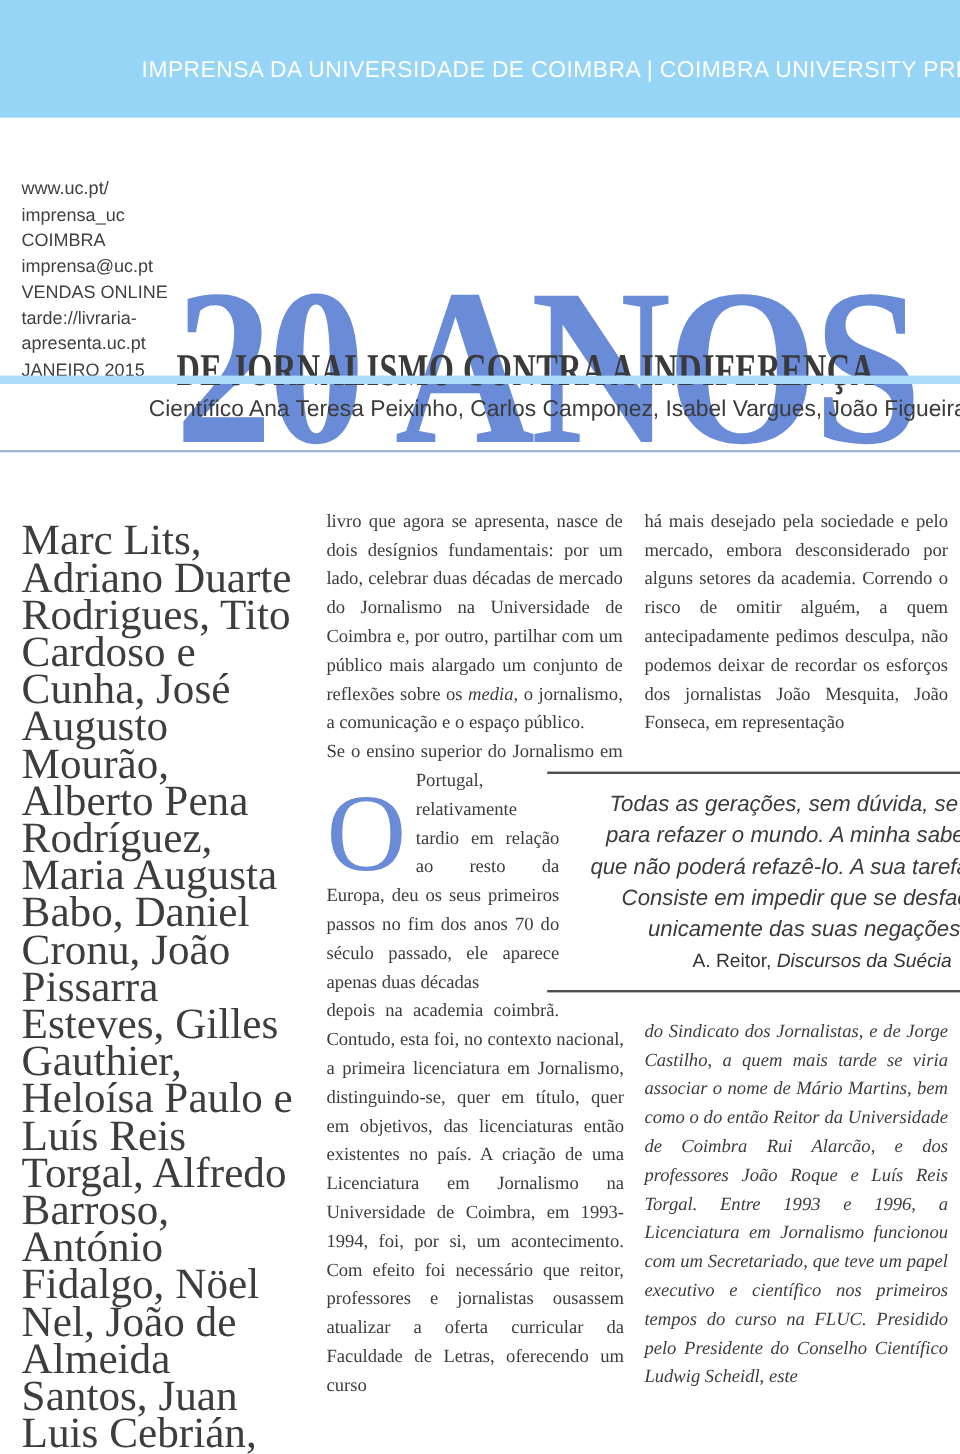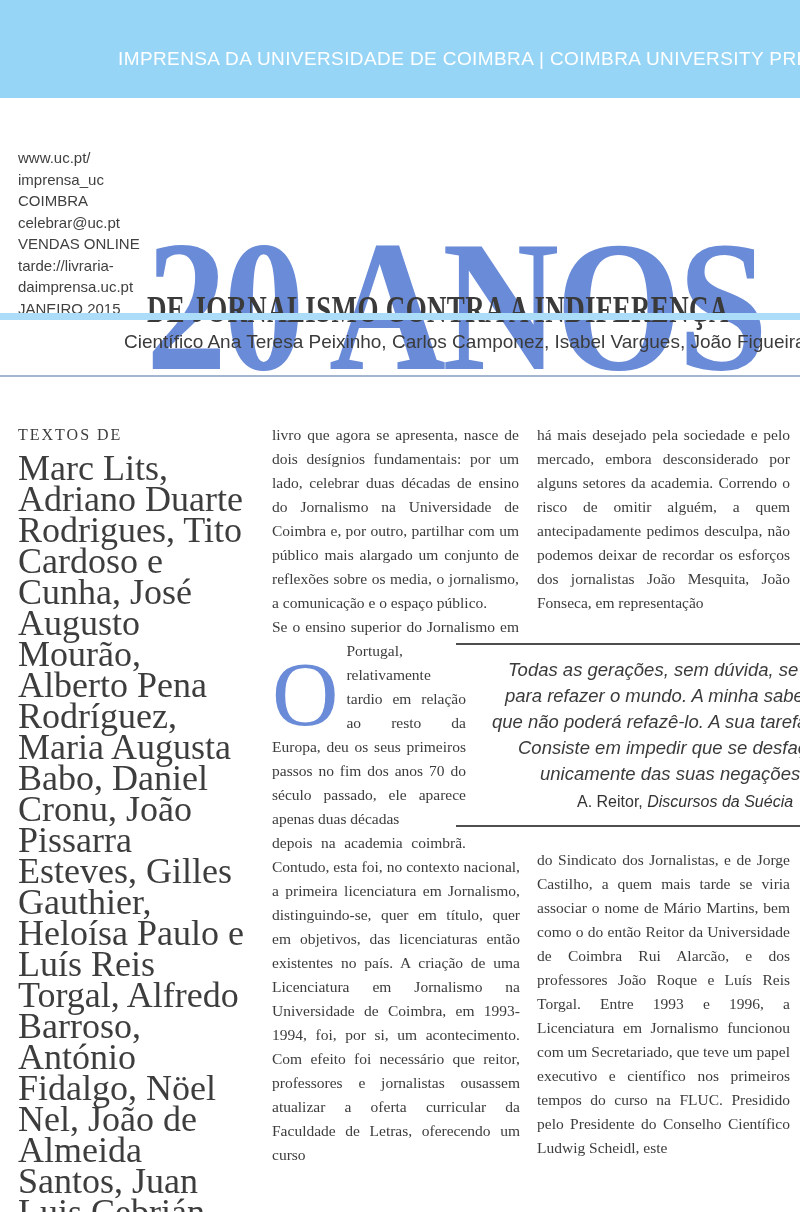--- a/index.html
+++ b/index.html
@@ -26,27 +26,27 @@
   .rule-thin{position:absolute;left:0;top:375px;width:800px;height:2px;background:#a3b5cf;}
   
   .textos{position:absolute;left:18px;top:426px;width:234px;font-family:"Liberation Serif",serif;color:#3d3d3d;}
   .textos-heading{font-size:16px;letter-spacing:2px;}
   .textos-names{margin-top:9px;font-size:36px;line-height:31px;}
   
   .bodytext{font-family:"Liberation Serif",serif;font-size:15.5px;line-height:24px;
         color:#3c3c3c;text-align:justify;hyphens:auto;}
   .col-middle{position:absolute;left:272px;top:423px;width:248px;}
   .col-right-top{position:absolute;left:537px;top:423px;width:253px;}
-  .col-right-bottom{position:absolute;left:537px;top:848px;width:253px;}
+  .col-right-bottom{position:absolute;left:537px;top:848px;width:253px;font-style:italic;}
   .col-middle p{margin:0;padding:0;}
   .qs1{float:right;width:1px;height:229px;}
   .qs2{float:right;clear:right;width:54px;height:196px;}
   .dropcap{float:left;font-family:"Liberation Serif",serif;color:#6a8bd8;
         font-size:92px;line-height:74px;margin:5px 8px 0 0;}
-  .ital{}
+  .ital{font-style:italic;}
   
   .pullquote{position:absolute;left:456px;top:643px;width:560px;margin:0;
         border-top:2px solid #4e4e4e;border-bottom:2px solid #4e4e4e;
         padding:12px 0 10px;font-style:italic;font-size:18.5px;line-height:26px;color:#3b3b3b;}
   .q-line{white-space:nowrap;}
   .q-line:nth-child(1){margin-left:52px;}
   .q-line:nth-child(2){margin-left:49px;}
   .q-line:nth-child(3){margin-left:36px;}
   .q-line:nth-child(4){margin-left:62px;}
   .q-line:nth-child(5){margin-left:84px;}
@@ -59,48 +59,47 @@
 <div class="page">
 
   <header class="topbar">
     <div class="topbar-text">IMPRENSA DA UNIVERSIDADE DE COIMBRA | COIMBRA UNIVERSITY PRESS</div>
   </header>
 
   <aside class="contact">
     <div>www.uc.pt/</div>
     <div>imprensa_uc</div>
     <div>COIMBRA</div>
-    <div>celebrar@uc.pt</div>
+    <div>imprensa@uc.pt</div>
     <div>VENDAS ONLINE</div>
     <div>tarde://livraria-</div>
-    <div>daimprensa.uc.pt</div>
+    <div>apresenta.uc.pt</div>
     <div>JANEIRO 2015</div>
   </aside>
 
   <h1 class="title">20 ANOS</h1>
   <h2 class="subtitle">DE JORNALISMO CONTRA A INDIFERENÇA</h2>
 
   <div class="rule-thick"></div>
 
   <div class="org-line">
     <span>Científico</span>
     <span class="names">Ana Teresa Peixinho, Carlos Camponez, Isabel Vargues, João Figueira</span>
   </div>
 
   <div class="rule-thin"></div>
 
   <aside class="textos">
-    <div class="textos-heading">TEXTOS DE</div>
     <div class="textos-names">Marc Lits, Adriano Duarte Rodrigues, Tito Cardoso e Cunha, José Augusto Mourão, Alberto Pena Rodríguez, Maria Augusta Babo, Daniel Cronu, João Pissarra Esteves, Gilles Gauthier, Heloísa Paulo e Luís Reis Torgal, Alfredo Barroso, António Fidalgo, Nöel Nel, João de Almeida Santos, Juan Luis Cebrián, António Dias Figueiredo, Marina Themudo, Jorge Sampaio, Nelson Traquina, Mário Soares</div>
   </aside>
 
   <section class="col-middle bodytext">
     <span class="qs1"></span>
     <span class="qs2"></span>
-    <p><span class="dropcap">O</span><span>livro que agora se apresenta, nasce de dois desígnios fundamentais: por um lado, celebrar duas décadas de ensino do Jornalismo na Universidade de Coimbra e, por outro, partilhar com um público mais alargado um conjunto de reflexões sobre os </span><span class="ital">media</span><span>, o jornalismo, a comunicação e o espaço público.</span></p>
+    <p><span class="dropcap">O</span><span>livro que agora se apresenta, nasce de dois desígnios fundamentais: por um lado, celebrar duas décadas de mercado do Jornalismo na Universidade de Coimbra e, por outro, partilhar com um público mais alargado um conjunto de reflexões sobre os </span><span class="ital">media</span><span>, o jornalismo, a comunicação e o espaço público.</span></p>
     <p>Se o ensino superior do Jornalismo em Portugal, relativamente tardio em relação ao resto da Europa, deu os seus primeiros passos no fim dos anos 70 do século passado, ele aparece apenas duas décadas</p>
     <p>depois na academia coimbrã. Contudo, esta foi, no contexto nacional, a primeira licenciatura em Jornalismo, distinguindo-se, quer em título, quer em objetivos, das licenciaturas então existentes no país. A criação de uma Licenciatura em Jornalismo na Universidade de Coimbra, em 1993-1994,  foi, por si, um acontecimento. Com efeito foi necessário que reitor, professores e jornalistas ousassem atualizar a oferta curricular da Faculdade de Letras, oferecendo um curso</p>
   </section>
 
   <section class="col-right-top bodytext">há mais desejado pela sociedade e pelo mercado, embora desconsiderado por alguns setores da academia. Correndo o risco de omitir alguém, a quem antecipadamente pedimos desculpa,  não podemos deixar de recordar os esforços dos jornalistas João Mesquita, João Fonseca, em representação</section>
 
   <blockquote class="pullquote">
     <div class="q-line">Todas as gerações, sem dúvida, se julgam</div>
     <div class="q-line">para refazer o mundo. A minha sabe, no</div>
     <div class="q-line">que não poderá refazê-lo. A sua tarefa é ta</div>

